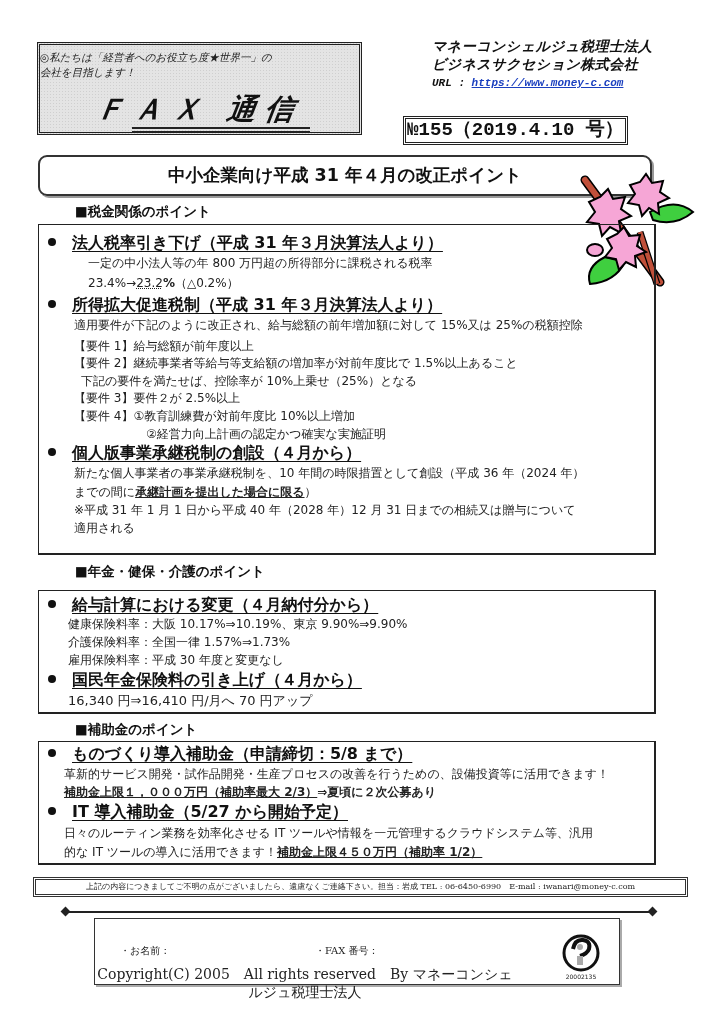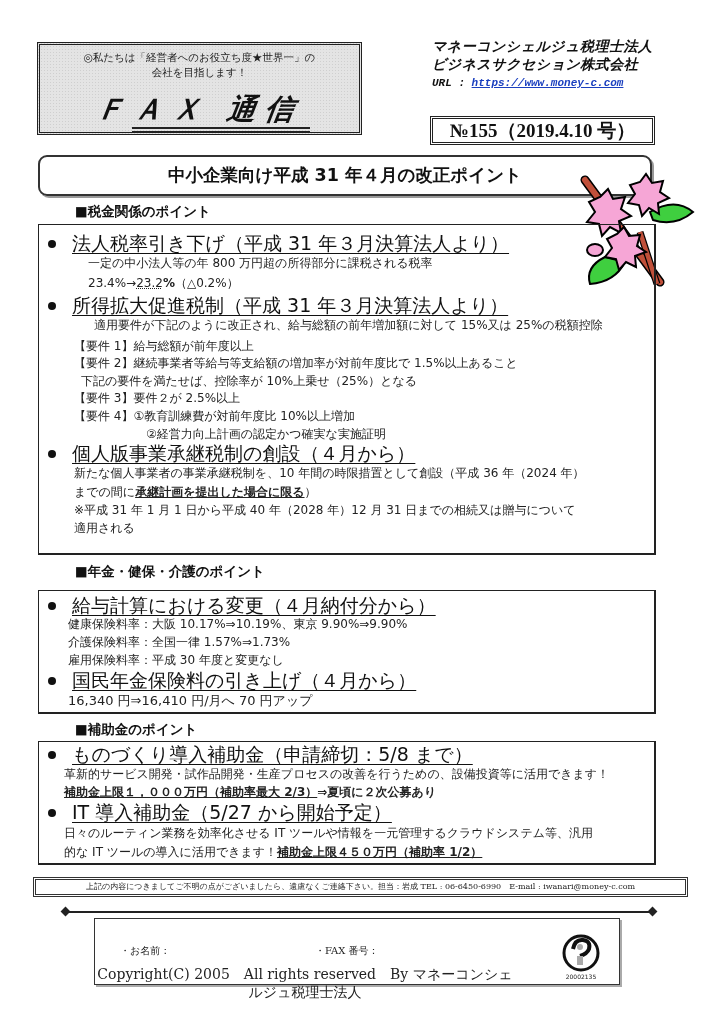--- a/index.html
+++ b/index.html
@@ -6,42 +6,42 @@
   html, body { width: 722px; height: 1024px; background: #ffffff; overflow: hidden; }
   body { position: relative; font-family: "DejaVu Sans", sans-serif; color: #111; }
 
   
   .hdr-box {
     position: absolute; left: 37px; top: 42px; width: 325px; height: 93px;
     border: 3px double #222; background: #e4e4e4;
     background-image: radial-gradient(#cfcfcf 0.6px, transparent 0.7px);
     background-size: 3px 3px;
   }
-  .hdr-slogan { text-align: center; font-family: "DejaVu Serif", serif; font-size: 10.5px; line-height: 15px; margin-top: 5px; color: #222; }
+  .hdr-slogan { font-family: "DejaVu Serif", serif; font-size: 10.5px; line-height: 15px; margin-top: 5px; color: #222; font-style: italic; }
   .hdr-fax {
     text-align: center; font-size: 29px; font-weight: bold; font-style: italic;
     letter-spacing: 9px; margin-top: 10px; color: #111;
     font-family: "Liberation Sans", sans-serif; transform: skewX(-8deg);
   }
   .hdr-fax-line { position: absolute; left: 92px; width: 178px; height: 2px; background: #222; }
   .hdr-fax-line.l1 { top: 82px; }
   .hdr-fax-line.l2 { top: 86px; height: 1.5px; }
 
   
   .co { position: absolute; left: 416px; top: 38px; font-family: Liberation Mono, monospace; font-style: italic; font-weight: bold; color: #111; margin-left: 16px; }
   .co .n1 { font-size: 14px; line-height: 18px; letter-spacing: 0.5px; }
   .co .n2 { font-size: 14px; line-height: 19px; letter-spacing: 0.5px; }
   .co .tel { font-size: 11px; line-height: 18px; margin-top: 1px; }
   .co .url { font-size: 11px; line-height: 16px; }
   .co .url a { color: #1a3fbf; text-decoration: underline; }
 
   .issue {
-    position: absolute; left: 430px; top: 116px; width: 225px; height: 29px;
+    position: absolute; left: 403px; top: 116px; width: 225px; height: 29px;
     border: 3px double #222; text-align: center;
-    font-family: Liberation Serif, serif; font-weight: bold; font-size: 19px; line-height: 23px;
+    font-family: Liberation Mono, monospace; font-weight: bold; font-size: 19px; line-height: 23px;
   }
 
   
   .title-box {
     position: absolute; left: 38px; top: 155px; width: 614px; height: 41px;
     border: 2px solid #333; border-radius: 9px;
     box-shadow: 2px 2px 0 #999;
     text-align: center; font-weight: bold; font-size: 17.5px; line-height: 37px;
   }
 
@@ -49,21 +49,21 @@
   .sec-head.s1 { left: 75px; top: 203px; }
   .sec-head.s2 { left: 75px; top: 563px; }
   .sec-head.s3 { left: 75px; top: 721px; }
 
   .panel { position: absolute; border: 1.5px solid #222; border-right-width: 2px; border-bottom-width: 2px; }
   .panel.p1 { left: 38px; top: 224px; width: 618px; height: 331px; }
   .panel.p2 { left: 38px; top: 590px; width: 618px; height: 124px; }
   .panel.p3 { left: 38px; top: 741px; width: 618px; height: 124px; }
 
   .line { position: absolute; font-size: 12px; line-height: 16px; white-space: nowrap; color: #222; }
-  .bullet-head { position: absolute; font-size: 19px; font-weight: normal; line-height: 18px; white-space: nowrap; }
+  .bullet-head { position: absolute; font-size: 16px; font-weight: bold; line-height: 18px; white-space: nowrap; }
   .bullet-head .dot { display: inline-block; width: 8px; height: 8px; background: #111; border-radius: 50%; margin-right: 16px; vertical-align: 2px; }
   .bullet-head .txt { text-decoration: underline; text-underline-offset: 3px; }
   .u { text-decoration: underline; text-decoration-style: dotted; }
   .ub { text-decoration: underline; font-weight: bold; }
   .b { font-weight: bold; }
 
   
   .flower { position: absolute; left: 565px; top: 172px; width: 130px; height: 115px; }
 
   
@@ -133,21 +133,21 @@
   <span class="dot"></span><span class="txt">法人税率引き下げ（平成 31 年３月決算法人より）</span>
 </div>
 <div class="line" style="left:88px; top:255px;">一定の中小法人等の年 800 万円超の所得部分に課税される税率</div>
 <div class="line" style="left:88px; top:275px;text-align:right;">
   <span>23.4%→</span><span class="u">23.2</span><span class="b">%</span><span>（△0.2%）</span>
 </div>
 
 <div class="bullet-head" style="left:48px; top:296px;">
   <span class="dot"></span><span class="txt">所得拡大促進税制（平成 31 年３月決算法人より）</span>
 </div>
-<div class="line" style="left:74px; top:317px;margin-left:20px;">適用要件が下記のように改正され、給与総額の前年増加額に対して 15%又は 25%の税額控除</div>
+<div class="line" style="left:74px; top:317px;">適用要件が下記のように改正され、給与総額の前年増加額に対して 15%又は 25%の税額控除</div>
 <div class="line" style="left:74px; top:338px;">【要件 1】給与総額が前年度以上</div>
 <div class="line" style="left:74px; top:355px;">【要件 2】継続事業者等給与等支給額の増加率が対前年度比で 1.5%以上あること</div>
 <div class="line" style="left:81px; top:373px;">下記の要件を満たせば、控除率が 10%上乗せ（25%）となる</div>
 <div class="line" style="left:74px; top:390px;">【要件 3】要件２が 2.5%以上</div>
 <div class="line" style="left:74px; top:408px;">【要件 4】①教育訓練費が対前年度比 10%以上増加</div>
 <div class="line" style="left:146px; top:426px;">②経営力向上計画の認定かつ確実な実施証明</div>
 
 <div class="bullet-head" style="left:48px; top:444px;">
   <span class="dot"></span><span class="txt">個人版事業承継税制の創設（４月から）</span>
 </div>

